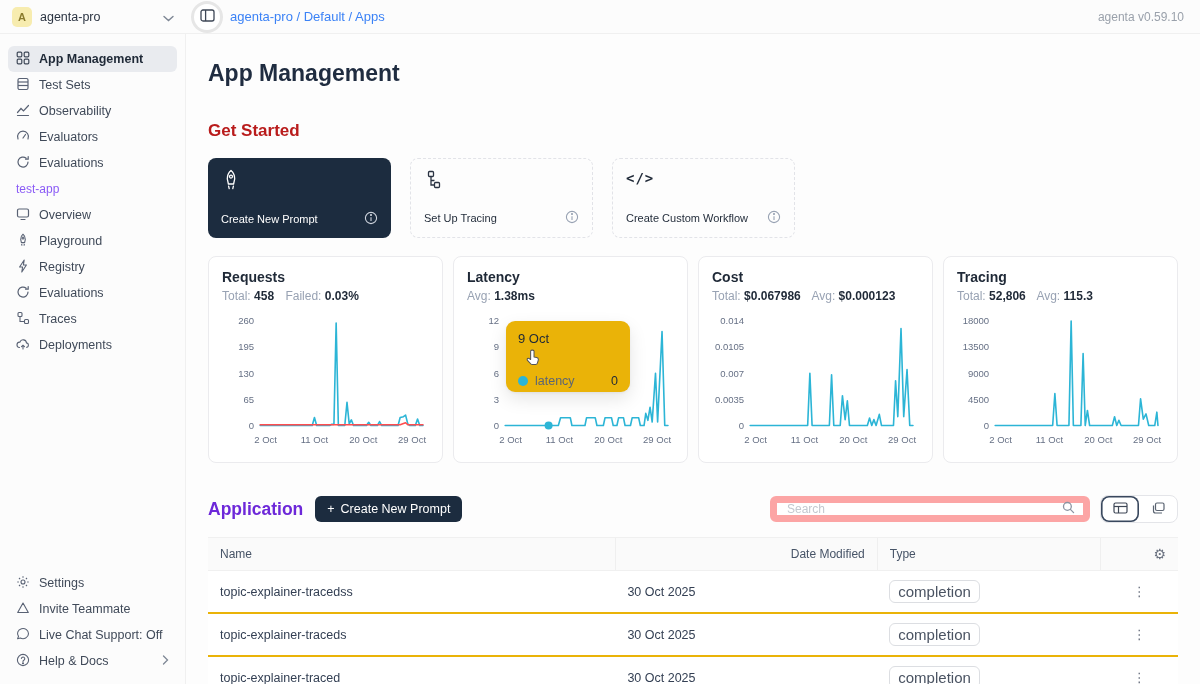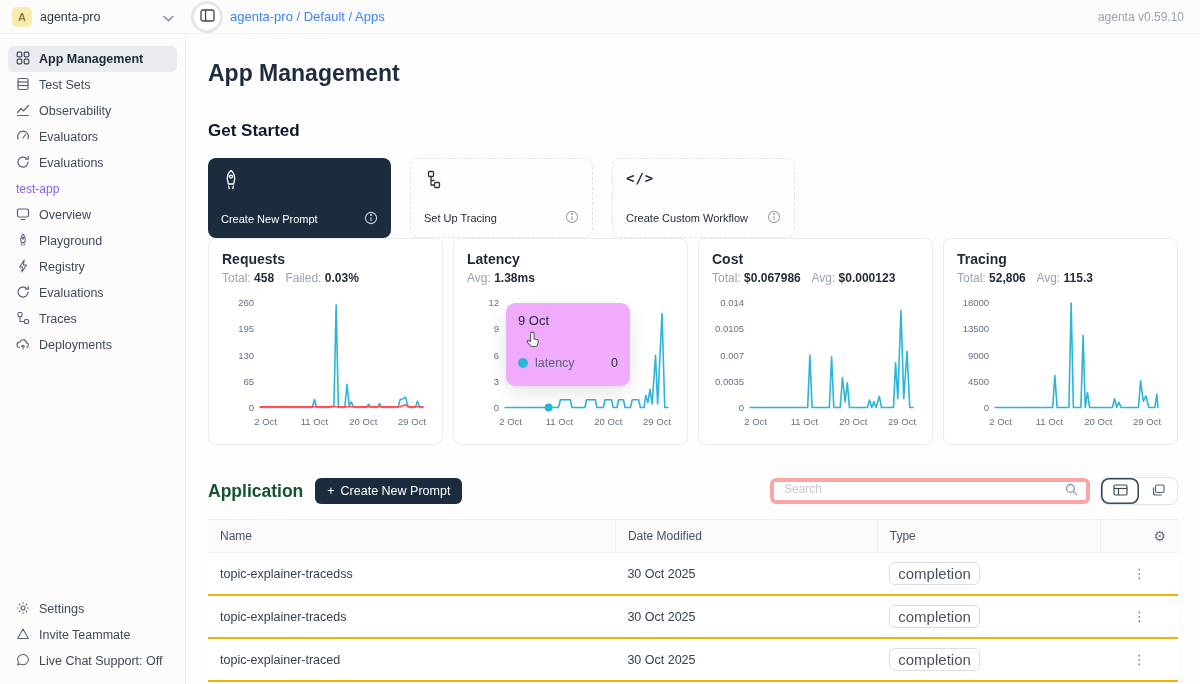--- a/index.html
+++ b/index.html
@@ -25,70 +25,70 @@
     font-size:12.5px; color:#404a59; cursor:pointer; white-space:nowrap; }
   .side-item svg { flex:0 0 auto; }
   .side-item.active { background:#e9ebef; font-weight:600; color:#1f2937; }
   .side-group { font-size:12px; color:#8b5cf6; margin:6px 8px 6px; }
   .side-footer { margin-top:auto; }
   .chev-right { margin-left:auto; }
 
   
   .main { flex:1; padding:14px 22px 0; overflow:hidden; }
   .page-title { font-size:23px; font-weight:600; color:#1f2c40; margin:12px 0 0; }
-  .section-h { font-size:17px; font-weight:600; color:#0f172a; margin-top:34px; }
+  .section-h { font-size:17px; font-weight:600; color:#b91c1c; margin-top:34px; }
 
   .gs-cards { display:flex; gap:19px; margin-top:17px; }
   .gs-card { width:183px; height:80px; border-radius:8px; padding:11px 13px;
     display:flex; flex-direction:column; justify-content:space-between; cursor:pointer; }
   .gs-dark { background:#1c2c3f; color:#fff; }
   .gs-light { border:1px dashed #e2e3e8; color:#1f2937; }
   .gs-foot { display:flex; justify-content:space-between; align-items:center; font-size:11px; font-weight:500; }
   .code-glyph { font-size:14px; font-weight:600; letter-spacing:1px; color:#1f2937; font-family:"DejaVu Sans Mono",monospace; }
 
   
-  .charts { display:grid; grid-template-columns:repeat(4,1fr); gap:10px; }
+  .charts { display:grid; grid-template-columns:repeat(4,1fr); gap:10px; margin-top:18px; }
   .chart-card { background:#fff; border:1px solid #ebebee; border-radius:8px; padding:12px 13px 6px; position:relative; height:207px; }
   .chart-title { font-size:14px; font-weight:600; color:#1f2937; }
   .chart-stats { font-size:12px; color:#98a2b3; margin-top:4px; }
   .chart-stats b { color:#1f2937; font-weight:600; margin-right:8px; }
   .chart-plot { margin-top:10px; }
   .tk { font-size:9.5px; fill:#667085; }
 
-  .tooltip { position:absolute; left:52px; top:64px; width:124px; background:#f0abfc; border-radius:9px;
-    box-shadow:0 7px 18px rgba(0,0,0,.10), 0 1px 3px rgba(0,0,0,.05); padding:10px 12px 16px; z-index:2; }
+  .tooltip { position:absolute; left:52px; top:64px; width:124px; background:#eab308; border-radius:9px;
+    box-shadow:0 7px 18px rgba(0,0,0,.10), 0 1px 3px rgba(0,0,0,.05); padding:10px 12px 4px; z-index:2; }
   .t-date { font-size:13px; color:#1f2937; font-weight:500; }
   .t-cursor { margin:2px 0 4px 8px; }
   .t-row { display:flex; align-items:center; gap:7px; font-size:12.5px; color:#5b6575; }
   .t-dot { width:10px; height:10px; border-radius:50%; background:#2cb5d6; }
   .t-val { margin-left:auto; color:#1f2937; font-weight:500; }
 
   
   .app-header { display:flex; align-items:center; margin-top:32px; gap:12px; }
-  .app-title { font-size:17.5px; font-weight:600; color:#14532d;text-align:right; }
+  .app-title { font-size:17.5px; font-weight:600; color:#6d28d9;text-align:right; }
   .btn-dark { background:#1c2c3f; color:#fff; border:none; border-radius:6px; height:26px; padding:0 12px;
     font-size:12.5px; display:flex; align-items:center; gap:6px; cursor:pointer; font-family:inherit; }
   .right-tools { margin-left:auto; display:flex; align-items:center; gap:10px; }
-  .search-box { width:320px; height:26px; border:4px solid #fca5a5; border-radius:6px; background:#fff;
-    display:flex; align-items:flex-start; padding:0 8px 0 10px;margin-left:41px; }
+  .search-box { width:320px; height:26px; border:7px solid #fca5a5; border-radius:6px; background:#fff;
+    display:flex; align-items:center; padding:0 8px 0 10px;margin-left:41px; }
   .search-box input { border:none; outline:none; flex:1; font-size:12px; color:#344054; font-family:inherit; background:transparent; }
   .search-box input::placeholder { color:#c3c8cf; }
   .seg { display:flex; border:1px solid #e4e5e9; border-radius:8px; background:#fff; }
   .seg-btn { width:38px; height:26px; display:flex; align-items:center; justify-content:center; cursor:pointer; border-radius:8px; }
   .seg-btn.sel { box-shadow:inset 0 0 0 1.6px #39485e; }
 
   table { width:100%; border-collapse:collapse; margin-top:14px; }
   thead th { background:#fafafa; font-size:12px; color:#475467; font-weight:500; text-align:left;
     padding:8px 12px; border-top:1px solid #f0f0f0; border-bottom:1px solid #f0f0f0; }
   thead th + th { border-left:1px solid #efefef; }
   tbody td { padding:9px 12px; font-size:12.5px; color:#344054; border-bottom:2px solid #eab308; background:#fff; }
   .badge { display:inline-block; border:1px solid #dcdee2; border-radius:6px; padding:2px 8px; font-size:15px; color:#4a5362; background:#fff; }
   .dots { color:#6b7280; font-size:13px; cursor:pointer; text-align:center; }
   .gear { color:#6b7280; font-size:14px; cursor:pointer; }
-  .col-name { width:42%; } .col-date { width:27%; } .col-type { width:23%; } .col-act { width:8%; }
+  .col-name { width:42%; } .col-date { width:27%;text-align:right; } .col-type { width:23%; } .col-act { width:8%; }
 </style>
 </head>
 <body>
 
 <div class="topbar">
   <div class="workspace">
     <span class="avatar">A</span>
     <span class="ws-name">agenta-pro</span>
     <span>
       <svg width="11" height="7" viewBox="0 0 11 7">
@@ -233,20 +233,33 @@
                 <path d="M7 2 12.3 11.5H1.7z"></path>
               </g>
             </svg></span>
         <span>Invite Teammate</span>
       </div>
       <div class="side-item">
         <span><svg width="14" height="14" viewBox="0 0 14 14">
               <path d="M12.5 6.8a5.5 5 0 0 1-8.2 4.2L1.6 11.8l.9-2.4A5.5 5 0 1 1 12.5 6.8z" fill="none" stroke="#596274" stroke-width="1.1" stroke-linejoin="round"></path>
             </svg></span>
         <span>Live Chat Support: Off</span>
+      </div>
+      <div class="side-item">
+        <span><svg width="14" height="14" viewBox="0 0 14 14">
+              <g fill="none" stroke="#596274" stroke-width="1.1" stroke-linecap="round">
+                <circle cx="7" cy="7" r="5.6"></circle>
+                <path d="M5.4 5.4a1.7 1.7 0 1 1 2.4 1.9c-.5.3-.8.6-.8 1.2"></path>
+                <circle cx="7" cy="10.2" r="0.5" fill="#596274"></circle>
+              </g>
+            </svg></span>
+        <span>Help &amp; Docs</span>
+        <span class="chev-right"><svg width="7" height="10" viewBox="0 0 7 10">
+              <polyline points="1.5,1 5.5,5 1.5,9" fill="none" stroke="#7d8694" stroke-width="1.3" stroke-linecap="round"></polyline>
+            </svg></span>
       </div>
     </div>
   </div>
 
   <div class="main">
     <h1 class="page-title">App Management</h1>
     <h2 class="section-h">Get Started</h2>
 
     <div class="gs-cards">
       <div class="gs-card gs-dark">

